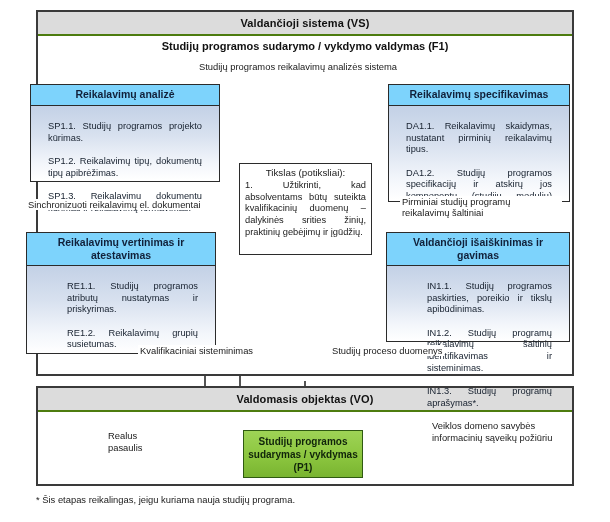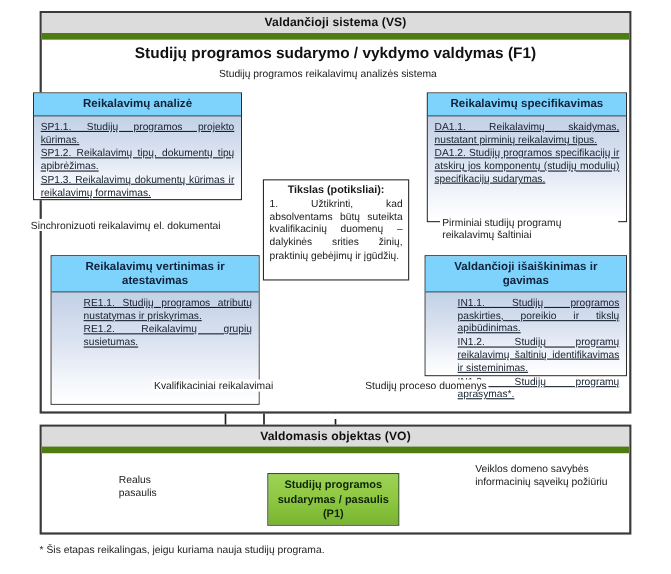--- a/index.html
+++ b/index.html
@@ -19,30 +19,30 @@
     border:2px solid #3a3a3a;
     background:#ffffff;
     box-sizing:border-box;
   }
   #vs-frame{left:36px;top:10px;width:538px;height:366px;}
   #vo-frame{left:36px;top:386px;width:538px;height:100px;}
 
   .frame-header{
     position:absolute;left:0;top:0;right:0;height:24px;
     background:#dcdcdc;
-    border-bottom:6px solid #4d7c0f;
+    border-bottom:2px solid #4d7c0f;
     box-sizing:border-box;
     display:flex;align-items:center;justify-content:center;
     font-size:11px;font-weight:bold;color:#111;
     letter-spacing:.1px;
   }
 
   #f1-title{
     position:absolute;left:36px;top:40px;width:538px;
-    text-align:center;font-size:14px;font-weight:bold;color:#111;
+    text-align:center;font-size:11px;font-weight:bold;color:#111;
   }
 
   
   .pbox{
     position:absolute;
     border:1.5px solid #2b2b2b;
     box-sizing:border-box;
     background:#ffffff;
     z-index:6;
   }
@@ -57,39 +57,39 @@
   .pbox-body{
     background:linear-gradient(to bottom,#c3d1e6 0%,#d8e1ef 40%,#f3f6fb 78%,#ffffff 100%);
     font-size:9.3px;line-height:11.6px;
     color:#16202e;
     padding:3px 5px 3px 5px;
     text-align:justify;
     text-justify:inter-word;
     height:calc(100% - 22px);
     box-sizing:border-box;
   }
-  .pbox-body p{margin:1px;text-decoration:underline;}
+  .pbox-body p{margin:12px;}
 
   #box-analize{left:30px;top:84px;width:190px;height:98px;}
   #box-spec{left:388px;top:84px;width:182px;height:118px;}
-  #box-vertinimas{left:46px;top:232px;width:190px;height:136px;}
+  #box-vertinimas{left:26px;top:232px;width:190px;height:122px;}
   #box-isaisk{left:386px;top:232px;width:184px;height:110px;}
   #box-vertinimas .pbox-head,#box-isaisk .pbox-head{line-height:12.5px;}
   #box-vertinimas .pbox-body,#box-isaisk .pbox-body{height:calc(100% - 33px);padding-left:28px;}
 
   
   #goal-box{
     position:absolute;left:239px;top:163px;width:133px;height:92px;
     border:1.5px solid #2b2b2b;background:#ffffff;
     box-sizing:border-box;z-index:7;
     padding:3px 5px;
     font-size:9.3px;line-height:11.8px;text-align:justify;
   }
   #goal-box .goal-title{
-    display:block;text-align:center;font-weight:bold;font-size:9.8px;
+    display:block;text-align:center;font-weight:normal;font-size:9.8px;
     margin-bottom:1px;
   }
 
   
   #p1-box{
     position:absolute;left:243px;top:430px;width:120px;height:48px;
     background:linear-gradient(to bottom,#9ed356 0%,#8cc63f 55%,#79b431 100%);
     border:1.5px solid #2f5a12;
     box-sizing:border-box;
     display:flex;align-items:center;justify-content:center;
@@ -204,23 +204,23 @@
     <p>IN1.2. Studijų programų reikalavimų šaltinių identifikavimas ir sisteminimas.</p>
     <p>IN1.3. Studijų programų aprašymas*.</p>
   </div>
 </div>
 
 <div id="goal-box">
   <span class="goal-title">Tikslas (potiksliai):</span>
   <span>1. Užtikrinti, kad absolventams būtų suteikta kvalifikacinių duomenų – dalykinės srities žinių, praktinių gebėjimų ir įgūdžių.</span>
 </div>
 
-<div id="p1-box">Studijų programos sudarymas / pasaulis (P1)</div>
+<div id="p1-box">Studijų programos sudarymas / vykdymas (P1)</div>
 
 <div class="lbl" id="lbl-top">Studijų programos reikalavimų analizės sistema</div>
 <div class="lbl" id="lbl-sync">Sinchronizuoti reikalavimų el. dokumentai</div>
 <div class="lbl multi" id="lbl-pirm">Pirminiai studijų programų reikalavimų šaltiniai</div>
-<div class="lbl" id="lbl-kval">Kvalifikaciniai reikalavimai</div>
+<div class="lbl" id="lbl-kval">Kvalifikaciniai sisteminimas</div>
 <div class="lbl" id="lbl-proc">Studijų proceso duomenys</div>
 <div class="lbl" id="lbl-realus">Realus pasaulis</div>
 <div class="lbl" id="lbl-veiklos">Veiklos domeno savybės informacinių sąveikų požiūriu</div>
 
 <div id="footnote">* Šis etapas reikalingas, jeigu kuriama nauja studijų programa.</div>
 
 </body></html>

